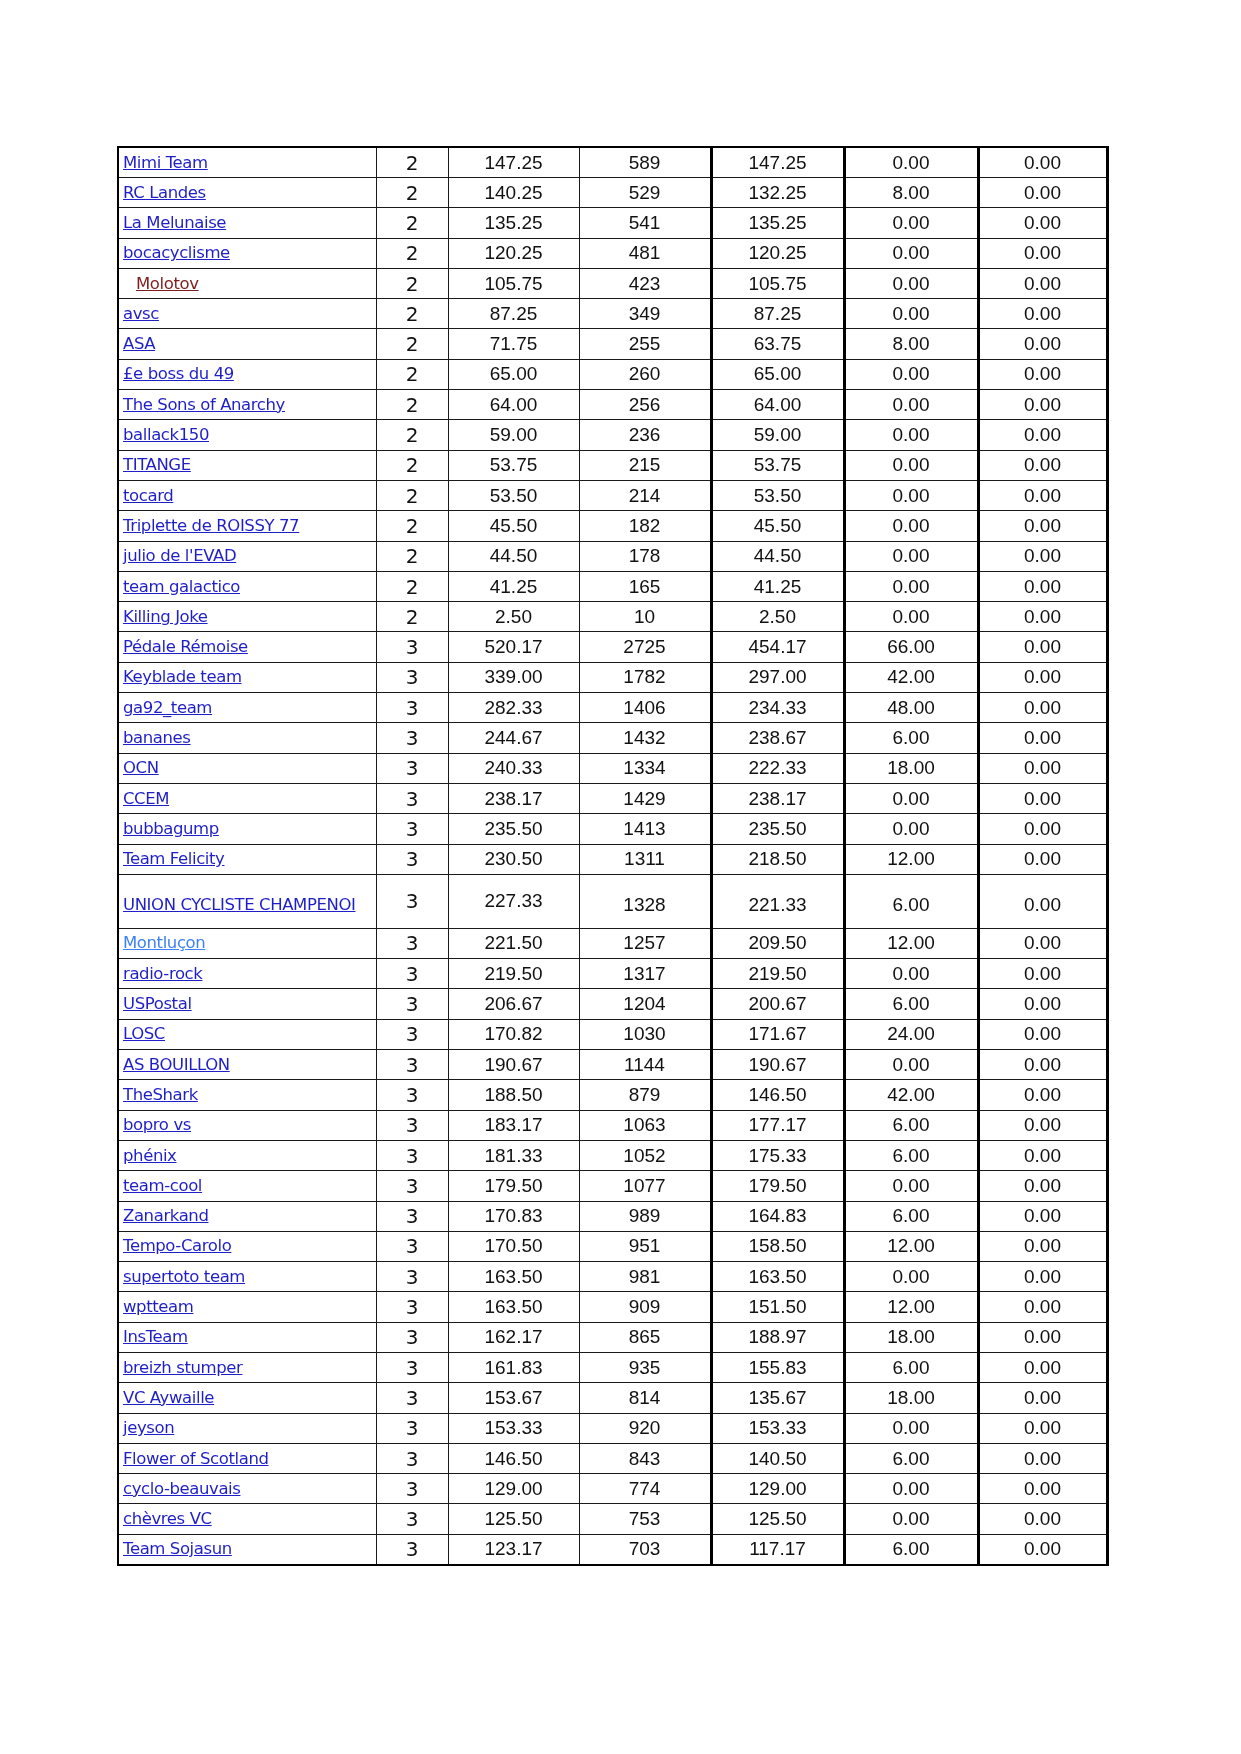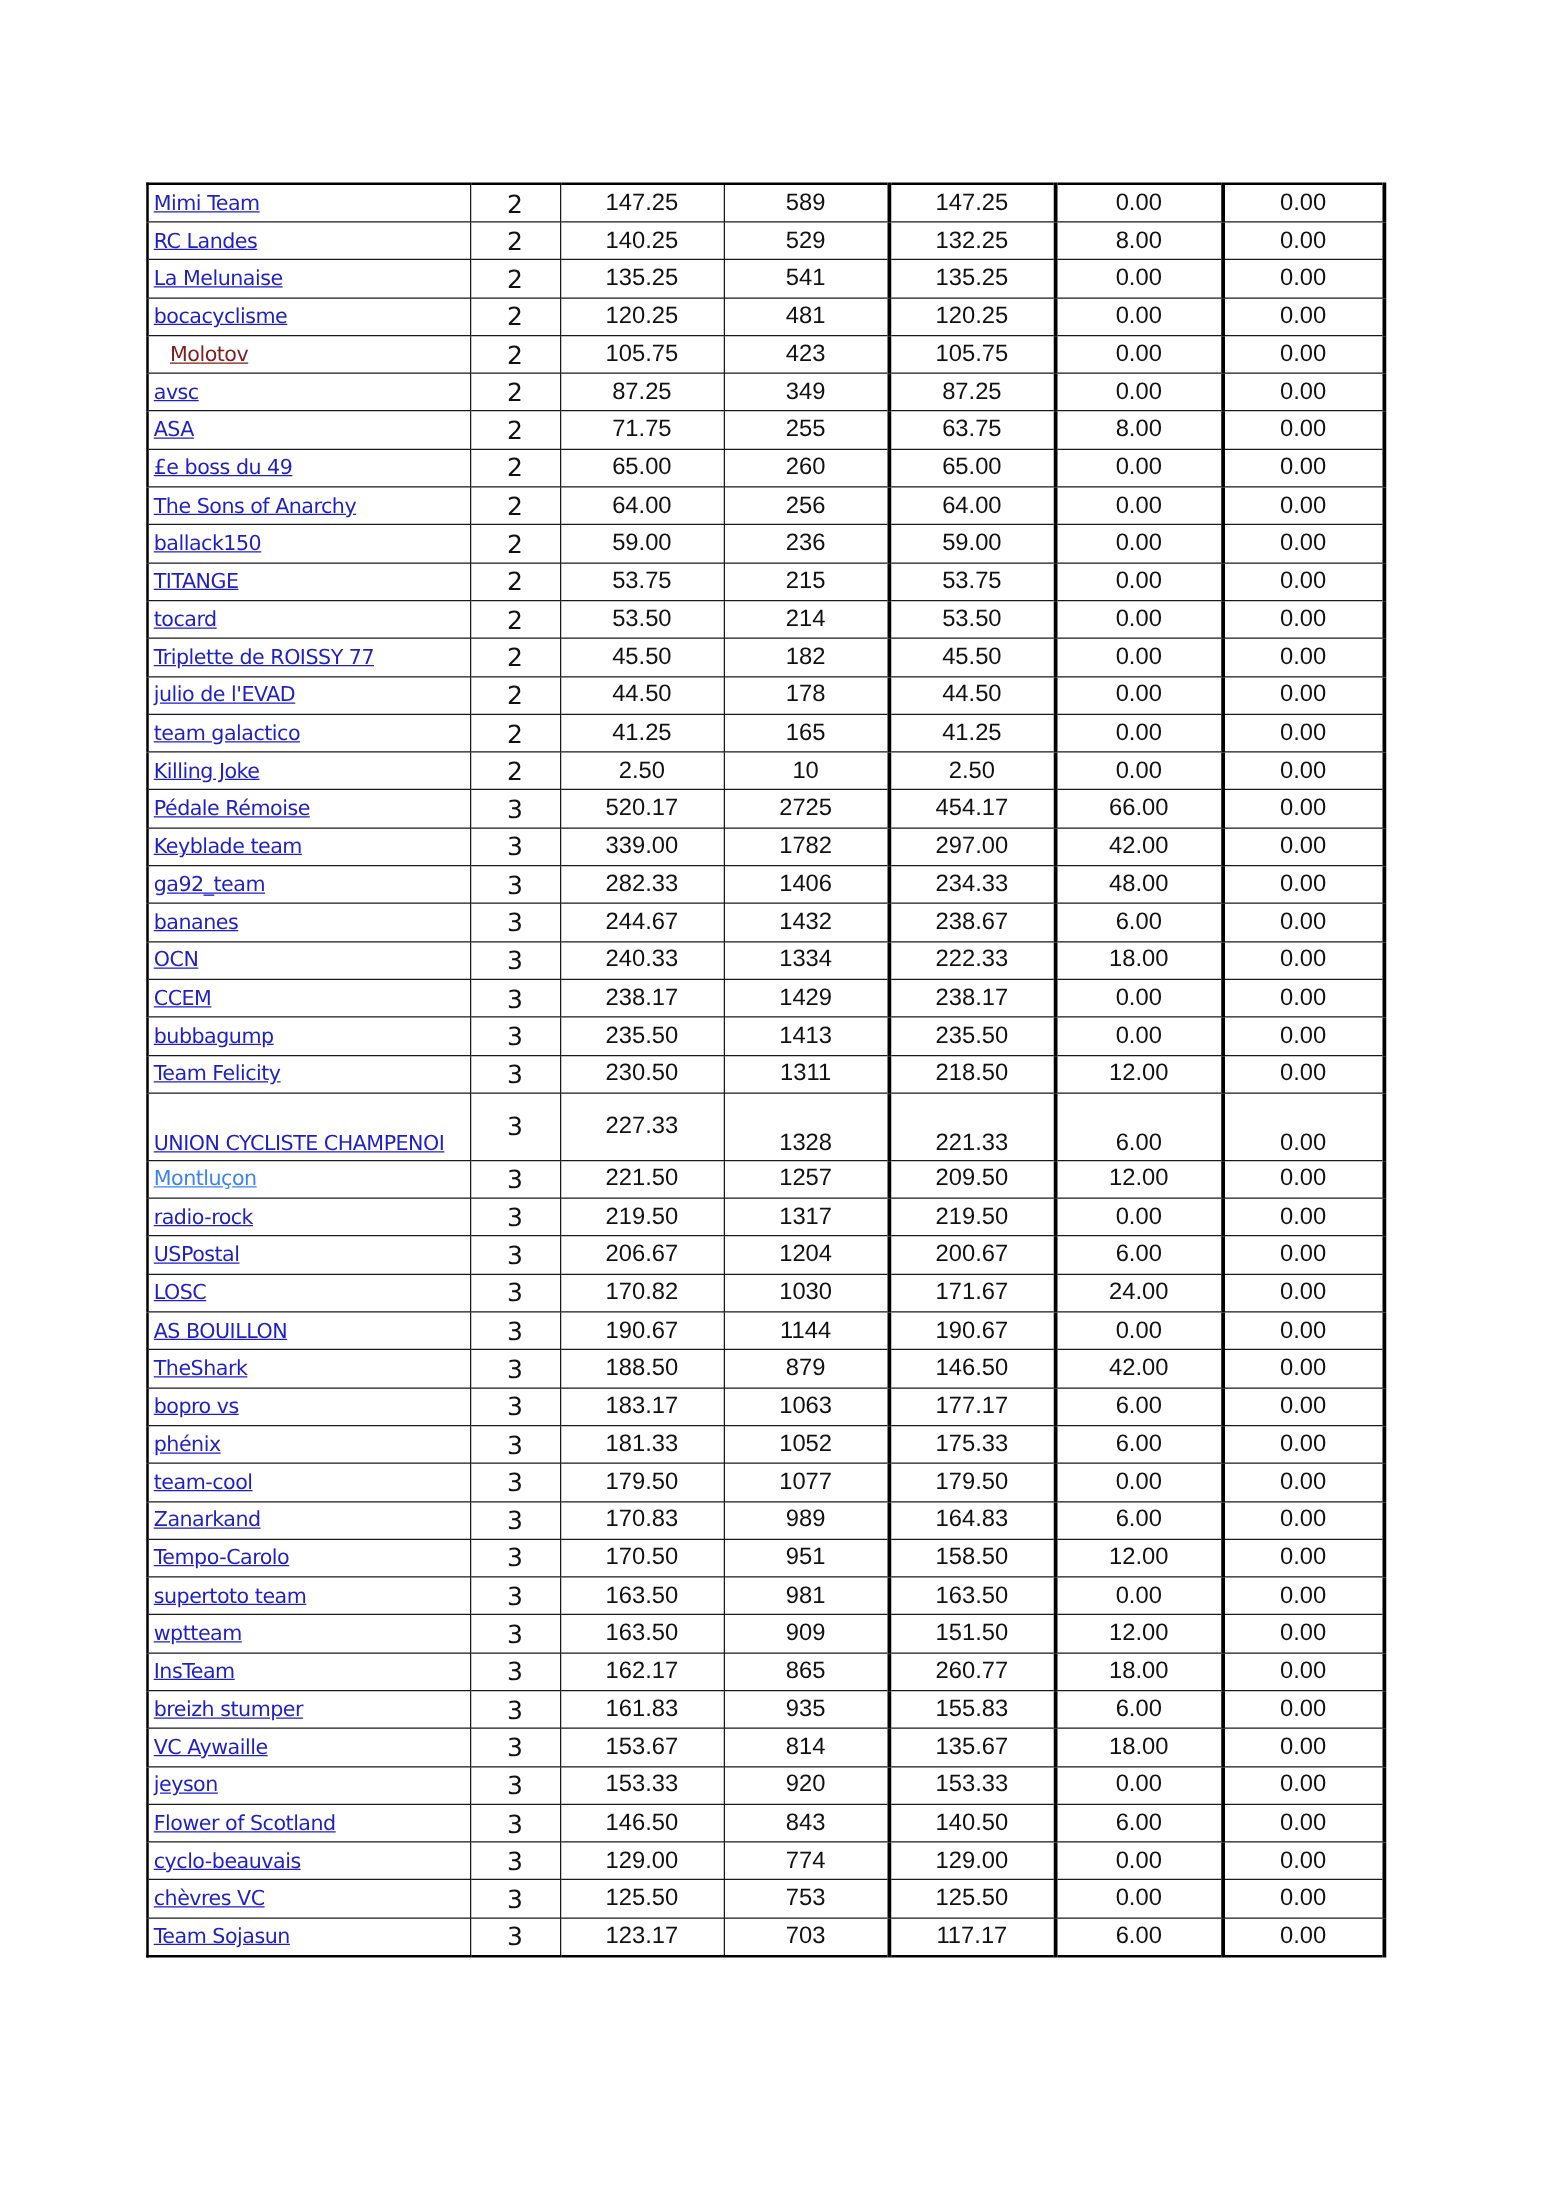--- a/index.html
+++ b/index.html
@@ -20,21 +20,21 @@
     text-align: left; padding-left: 4px;
     font-family: "DejaVu Sans", sans-serif; font-size: 16.5px; letter-spacing: -0.4px;
   }
   .sheet td.name a { color: #1f1fc8; text-decoration: underline; }
   .sheet td.grp { font-family: "DejaVu Sans", sans-serif; font-size: 20px; }
   .sheet td.thick-l { border-left: 3px solid #000; }
   .sheet td.last { border-right: 3.5px solid #000; }
   .sheet tr:first-child td { border-top: 2px solid #000; }
   .sheet tr:last-child td { border-bottom: 2.5px solid #000; }
   .sheet td.first { border-left: 2px solid #000; }
-  .sheet tr.tall td.bottom { vertical-align: bottom; padding-bottom: 2px; }
+  .sheet tr.tall td.bottom { vertical-align: bottom; padding-bottom: 12px; }
   .c1 { width: 258px; } .c2 { width: 72px; } .c3 { width: 131px; }
   .c4 { width: 132px; } .c5 { width: 133px; } .c6 { width: 134px; } .c7 { width: 129px; }
 </style>
 </head>
 <body>
 
 <table class="sheet">
   <colgroup>
     <col class="c1">
       <col class="c2">
@@ -385,21 +385,21 @@
     <td>909</td>
     <td class="thick-l">151.50</td>
     <td class="thick-l">12.00</td>
     <td class="thick-l last">0.00</td>
   </tr>
       <tr>
     <td class="name first"><a href="#" style="color: rgb(31, 31, 200);">InsTeam</a></td>
     <td class="grp">3</td>
     <td>162.17</td>
     <td>865</td>
-    <td class="thick-l">260.77</td>
+    <td class="thick-l">188.97</td>
     <td class="thick-l">18.00</td>
     <td class="thick-l last">0.00</td>
   </tr>
       <tr>
     <td class="name first"><a href="#" style="color: rgb(31, 31, 200);">breizh stumper</a></td>
     <td class="grp">3</td>
     <td>161.83</td>
     <td>935</td>
     <td class="thick-l">155.83</td>
     <td class="thick-l">6.00</td>

